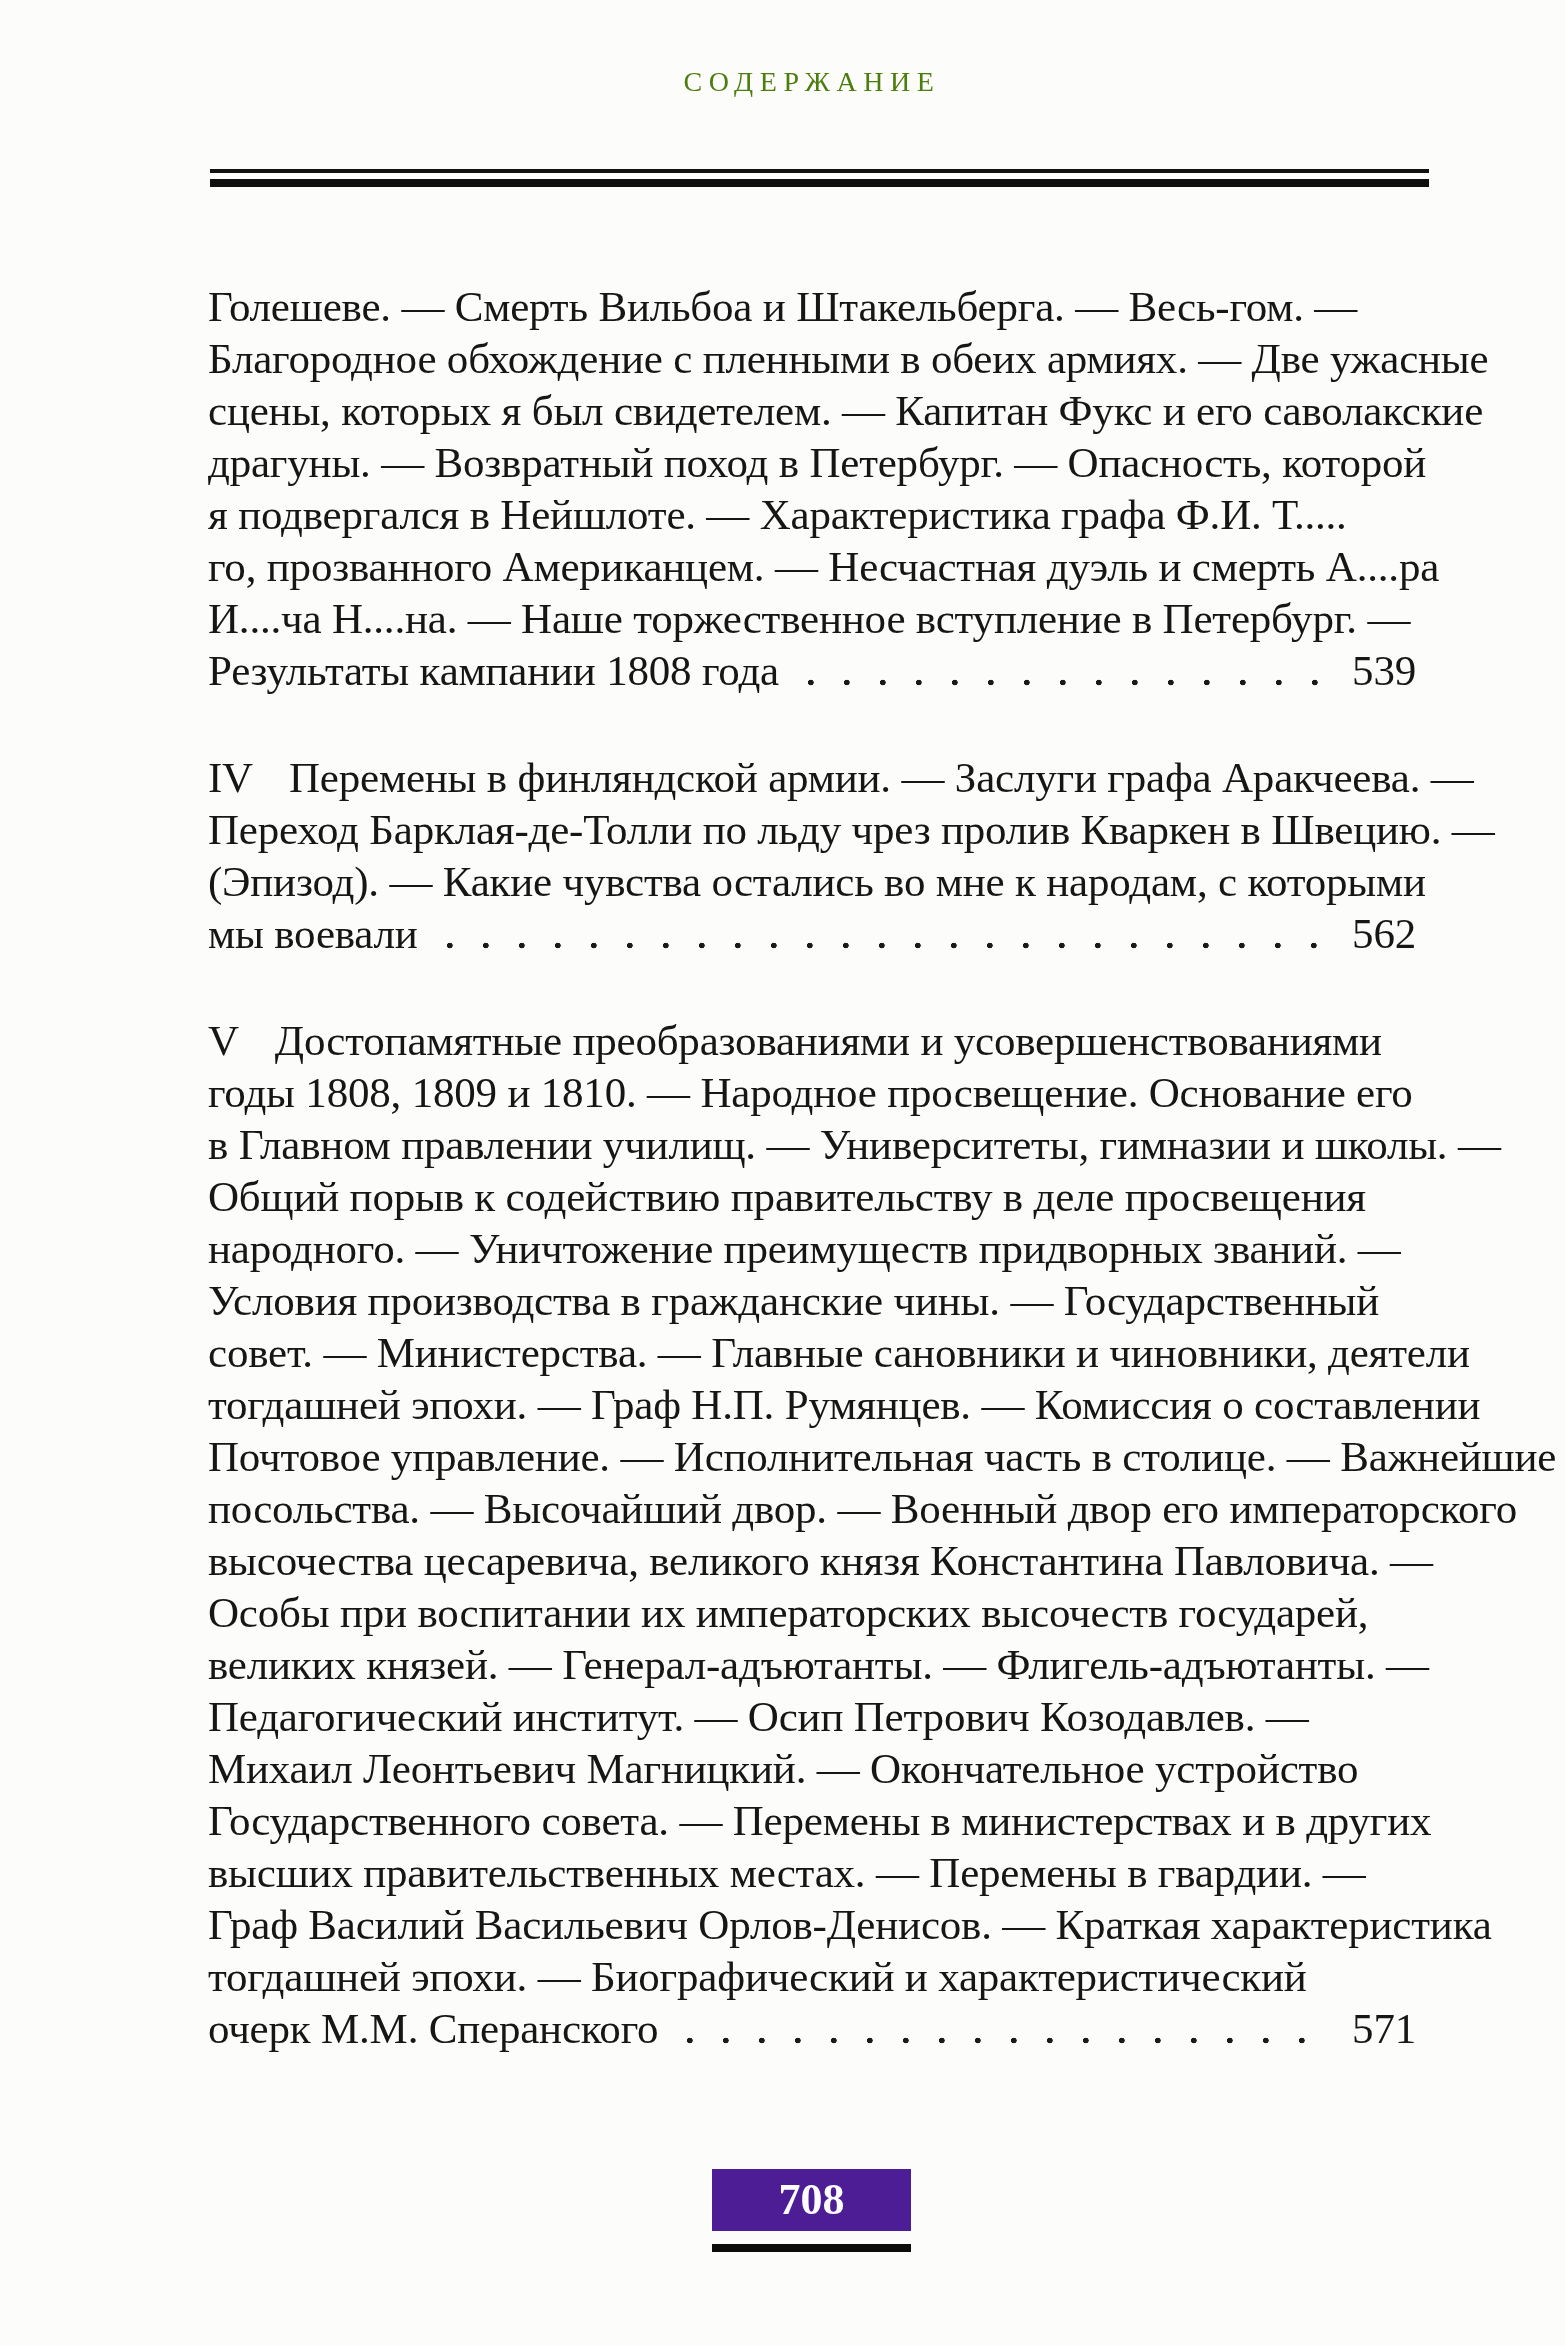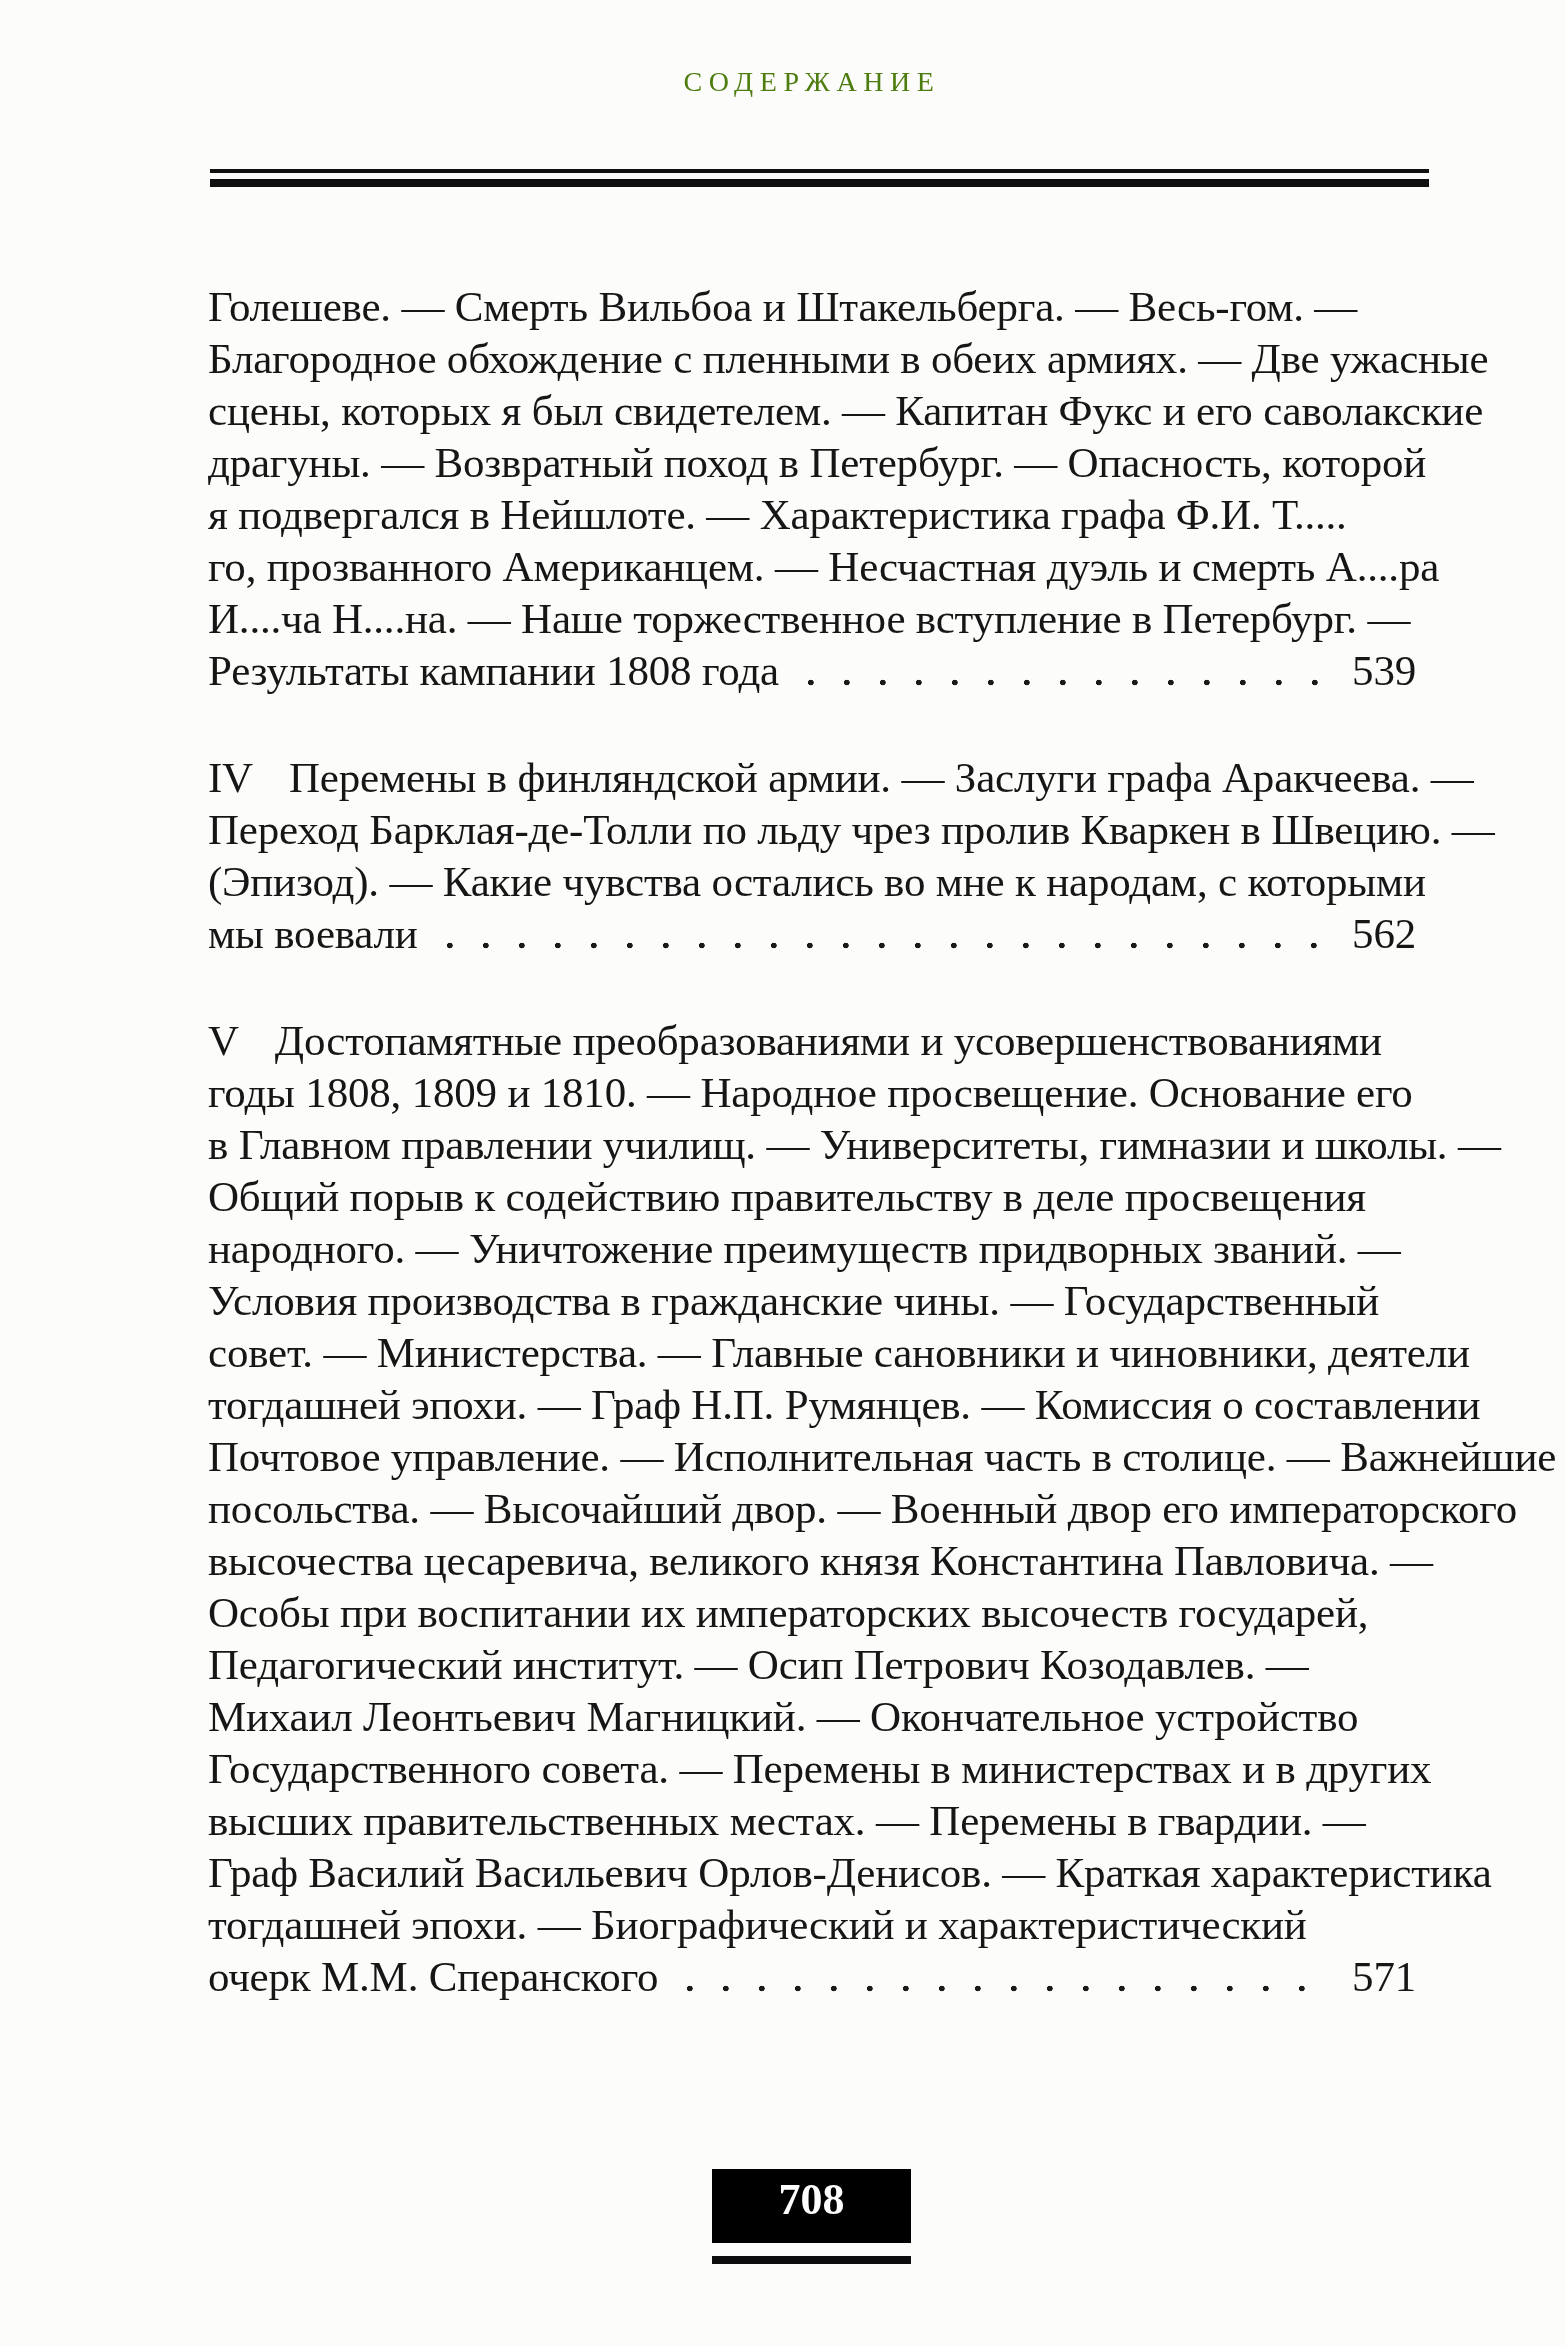--- a/index.html
+++ b/index.html
@@ -54,22 +54,22 @@
   }
   .page-number { flex:0 0 auto; }
 
   .folio {
     position:absolute;
     top:2169px; left:504px;
     width:199px;
     text-align:center;
   }
   .folio-box {
-    width:199px; height:74px;
-    background:#000000;
+    width:199px; height:62px;
+    background:#4c1d95;
     color:#fdfdfd;
     font-size:44px;
     font-weight:bold;
     line-height:61px;
     text-align:center;
   }
   .folio-rule {
     width:199px; height:7.6px;
     background:#0c0c0c;
     margin-top:13.2px;
@@ -119,20 +119,21 @@
           <div class="toc-line"><span class="toc-line-text">в Главном правлении училищ. — Университеты, гимназии и школы. —</span></div>
           <div class="toc-line"><span class="toc-line-text">Общий порыв к содействию правительству в деле просвещения</span></div>
           <div class="toc-line"><span class="toc-line-text">народного. — Уничтожение преимуществ придворных званий. —</span></div>
           <div class="toc-line"><span class="toc-line-text">Условия производства в гражданские чины. — Государственный</span></div>
           <div class="toc-line"><span class="toc-line-text">совет. — Министерства. — Главные сановники и чиновники, деятели</span></div>
           <div class="toc-line"><span class="toc-line-text">тогдашней эпохи. — Граф Н.П. Румянцев. — Комиссия о составлении</span></div>
           <div class="toc-line"><span class="toc-line-text">Почтовое управление. — Исполнительная часть в столице. — Важнейшие</span></div>
           <div class="toc-line"><span class="toc-line-text">посольства. — Высочайший двор. — Военный двор его императорского</span></div>
           <div class="toc-line"><span class="toc-line-text">высочества цесаревича, великого князя Константина Павловича. —</span></div>
           <div class="toc-line"><span class="toc-line-text">Особы при воспитании их императорских высочеств государей,</span></div>
+          <div class="toc-line"><span class="toc-line-text">великих князей. — Генерал-адъютанты. — Флигель-адъютанты. —</span></div>
           <div class="toc-line"><span class="toc-line-text">Педагогический институт. — Осип Петрович Козодавлев. —</span></div>
           <div class="toc-line"><span class="toc-line-text">Михаил Леонтьевич Магницкий. — Окончательное устройство</span></div>
           <div class="toc-line"><span class="toc-line-text">Государственного совета. — Перемены в министерствах и в других</span></div>
           <div class="toc-line"><span class="toc-line-text">высших правительственных местах. — Перемены в гвардии. —</span></div>
           <div class="toc-line"><span class="toc-line-text">Граф Василий Васильевич Орлов-Денисов. — Краткая характеристика</span></div>
           <div class="toc-line"><span class="toc-line-text">тогдашней эпохи. — Биографический и характеристический</span></div>
           <div class="toc-line with-page">
             <span class="toc-line-text">очерк М.М. Сперанского</span>
             <span class="dot-leader"></span>
             <span class="page-number">571</span>

